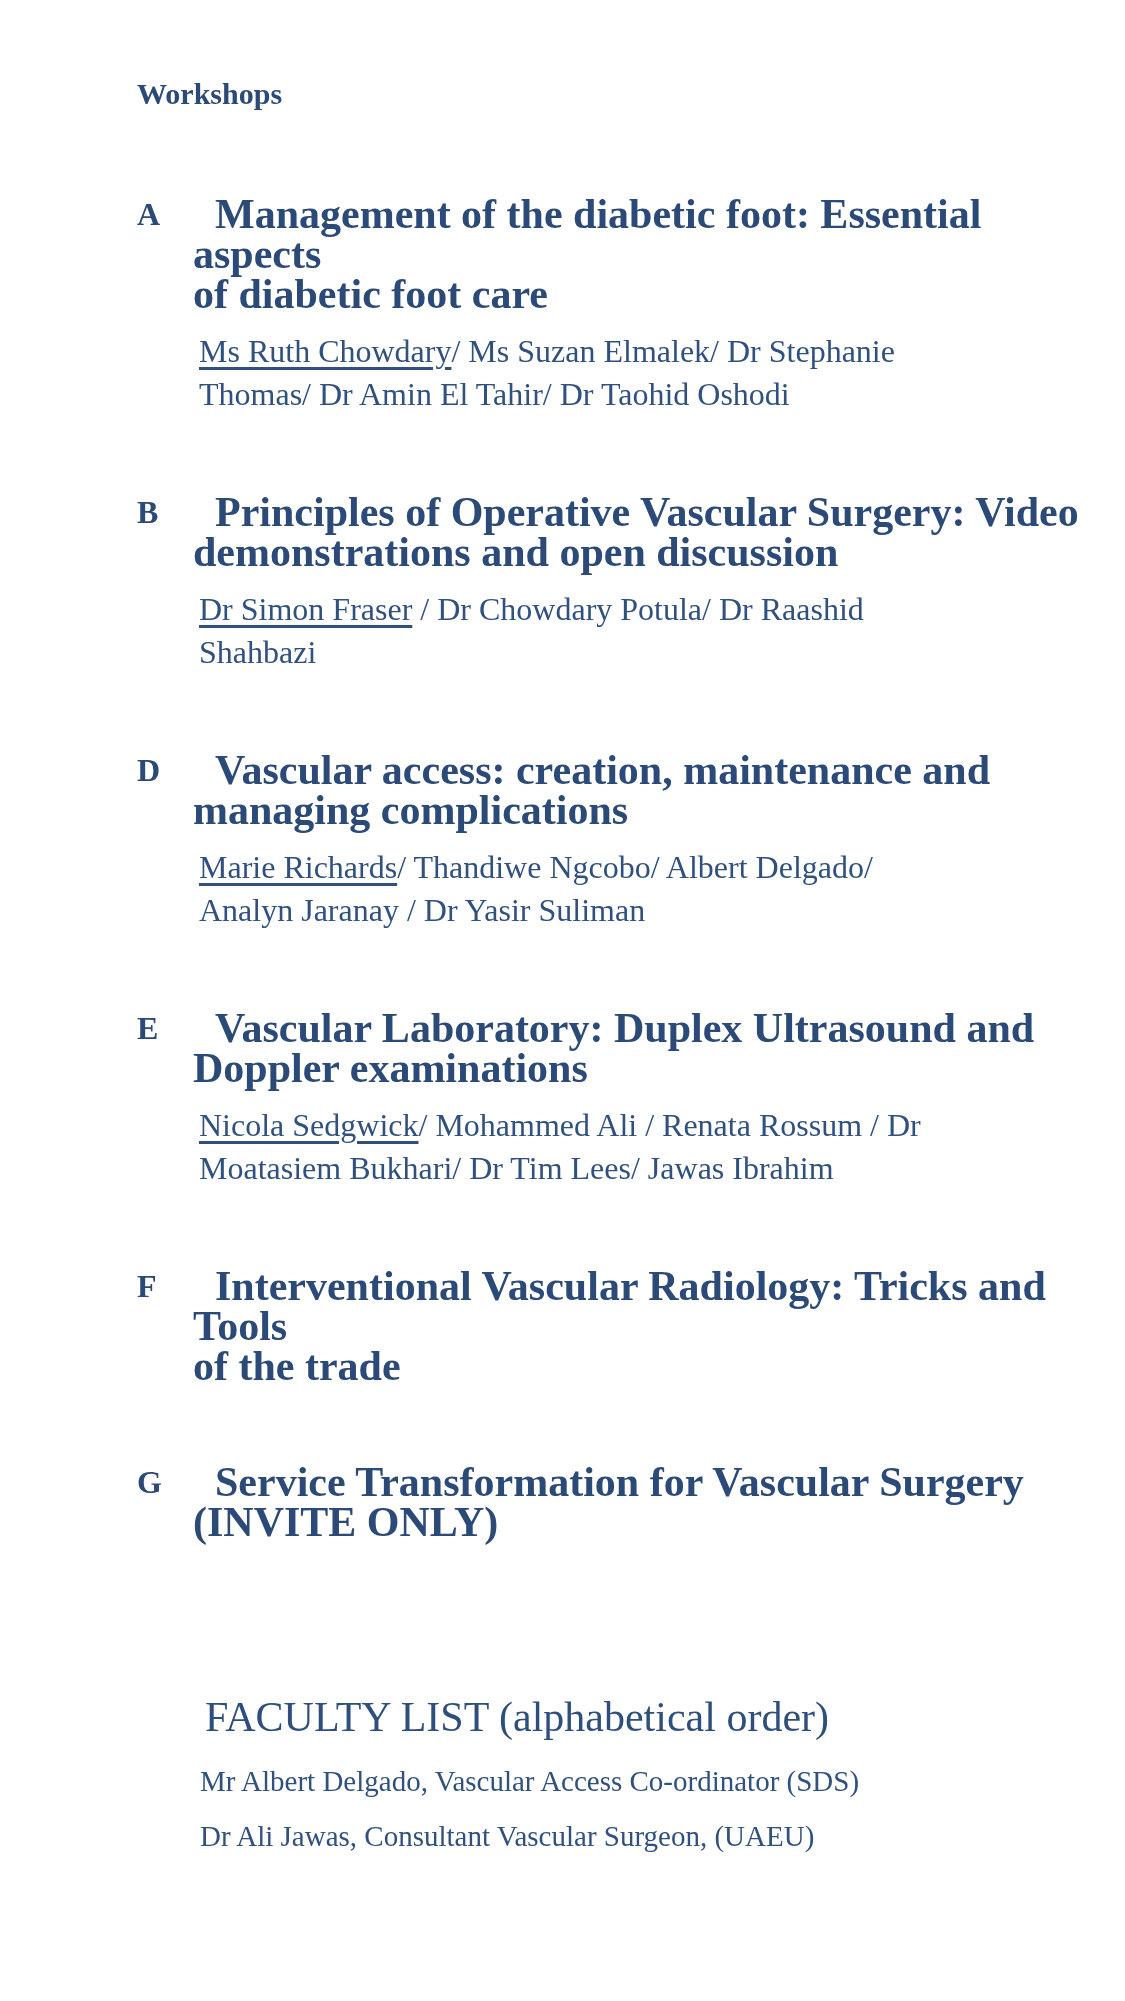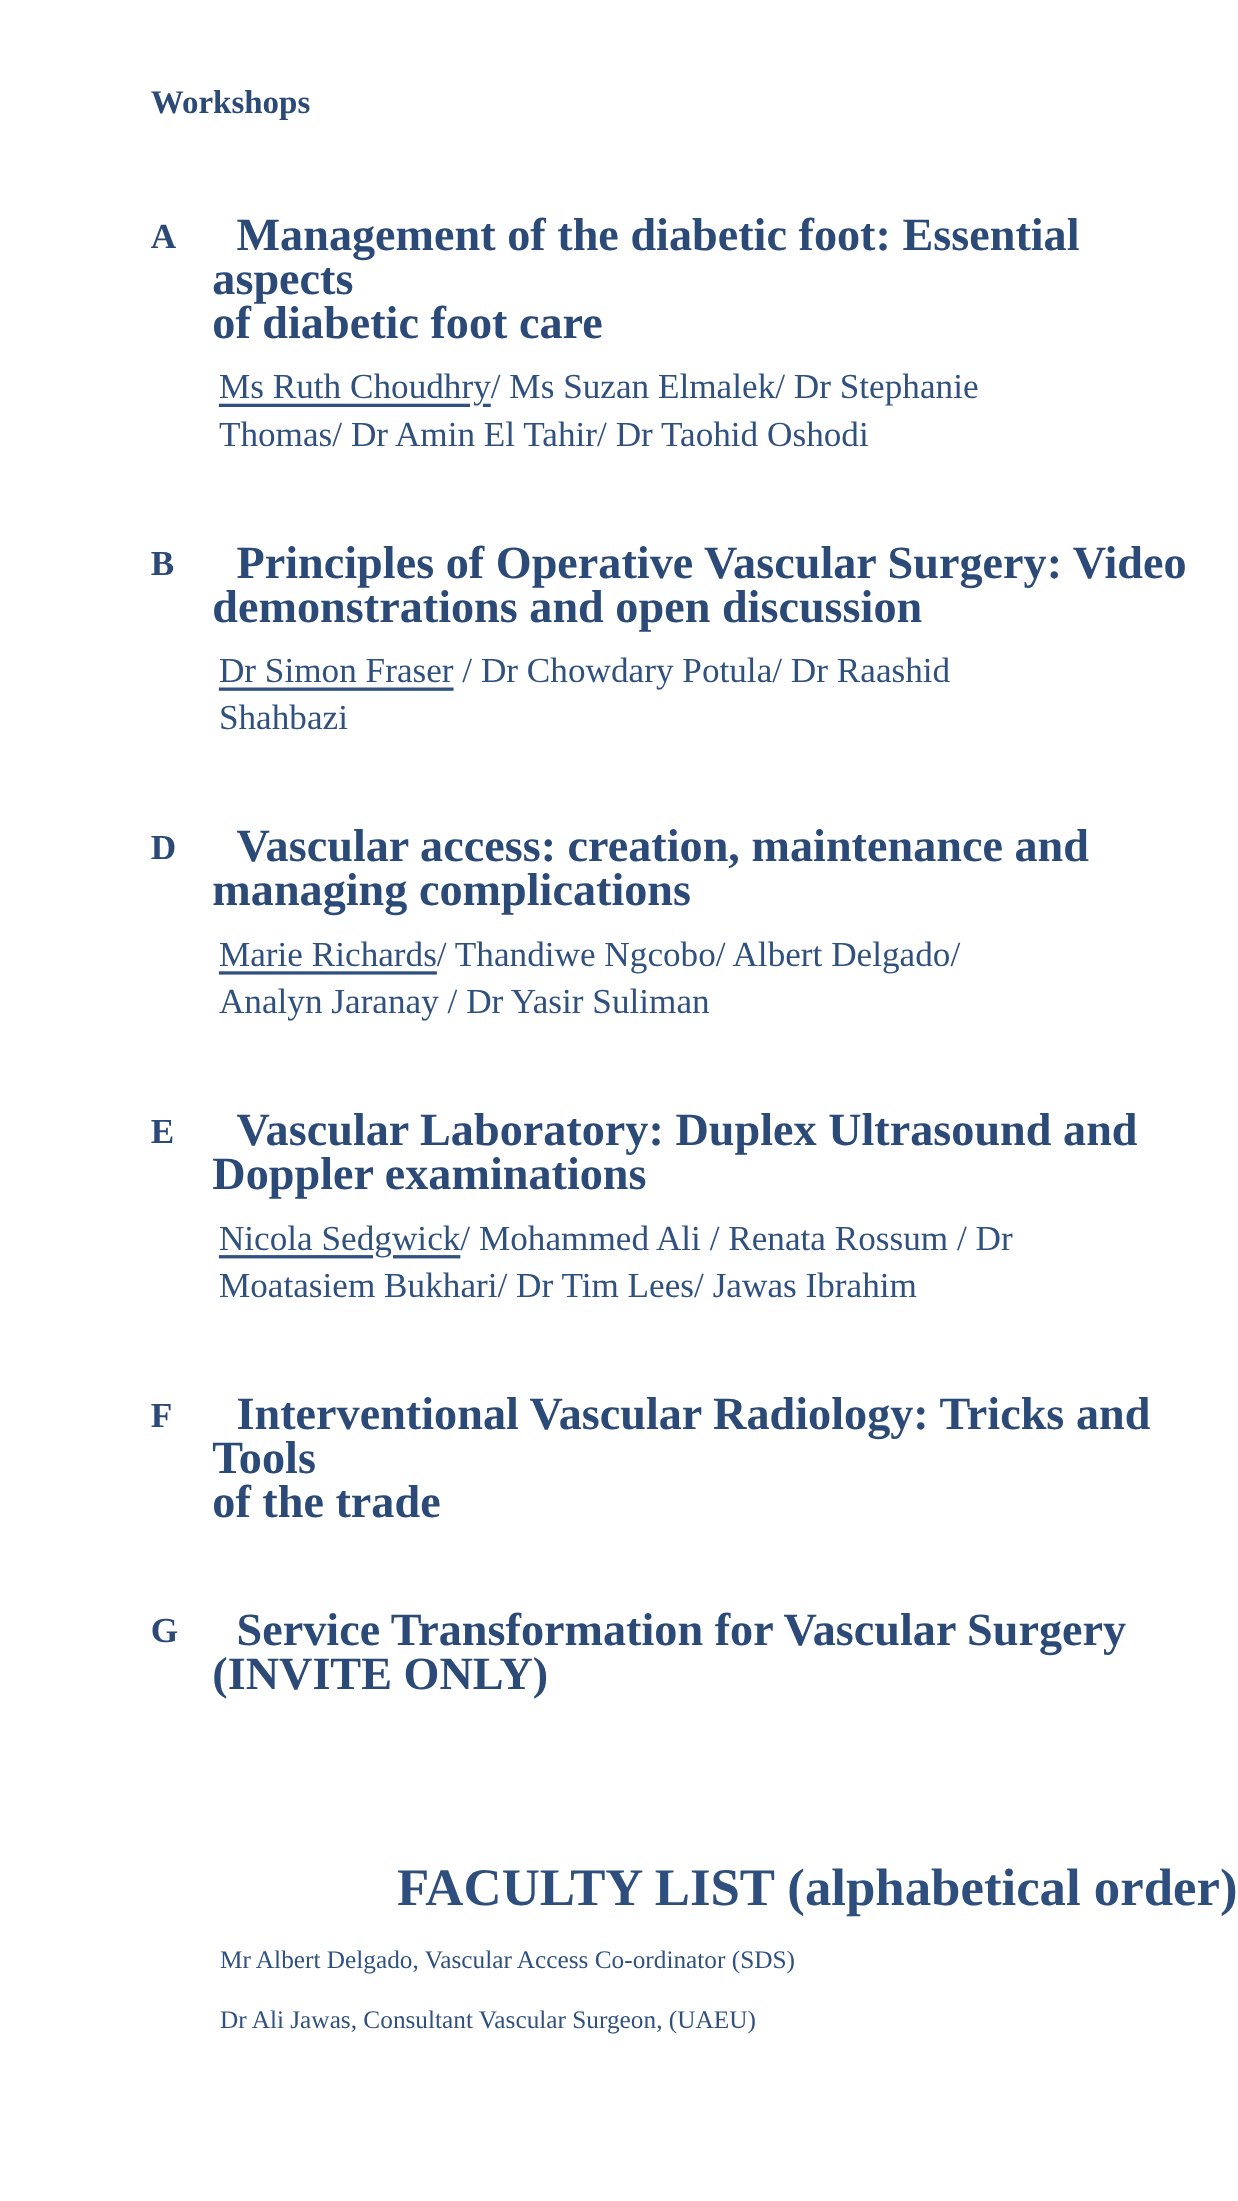--- a/index.html
+++ b/index.html
@@ -60,48 +60,47 @@
     font-weight: normal;
     color: #30517f;
     white-space: pre-line;
   }
   .workshop .presenters .lead {
     text-decoration: underline;
     text-underline-offset: 5px;
   }
   .faculty-heading {
     margin: 150px 0 0 205px;
-    font-size: 48px;
+    font-size: 42px;
     line-height: 50px;
-    font-weight: bold;
+    font-weight: normal;
     color: #2e4f7e;
-    text-align: right;
   }
   .faculty-entry {
     margin: 20px 0 0 200px;
-    font-size: 23px;
+    font-size: 29px;
     line-height: 35px;
     color: #30517f;
   }
   .faculty-entry.first {
     margin-top: 22px;
   }
 </style>
 </head>
 <body>
 
 <div class="page">
 
   <h1 class="doc-title">Workshops</h1>
 
   <section class="workshop first">
     <span class="letter">A</span>
     <h2 class="title">Management of the diabetic foot: Essential aspects
 of diabetic foot care</h2>
-    <p class="presenters"><span class="lead">Ms Ruth Choudhry</span><span>/ Ms Suzan Elmalek/ Dr Stephanie
+    <p class="presenters"><span class="lead">Ms Ruth Chowdary</span><span>/ Ms Suzan Elmalek/ Dr Stephanie
 Thomas/ Dr Amin El Tahir/ Dr Taohid Oshodi</span></p>
   </section>
 
   <section class="workshop">
     <span class="letter">B</span>
     <h2 class="title">Principles of Operative Vascular Surgery: Video
 demonstrations and open discussion</h2>
     <p class="presenters"><span class="lead">Dr Simon Fraser</span><span> / Dr Chowdary Potula/ Dr Raashid
 Shahbazi</span></p>
   </section>

